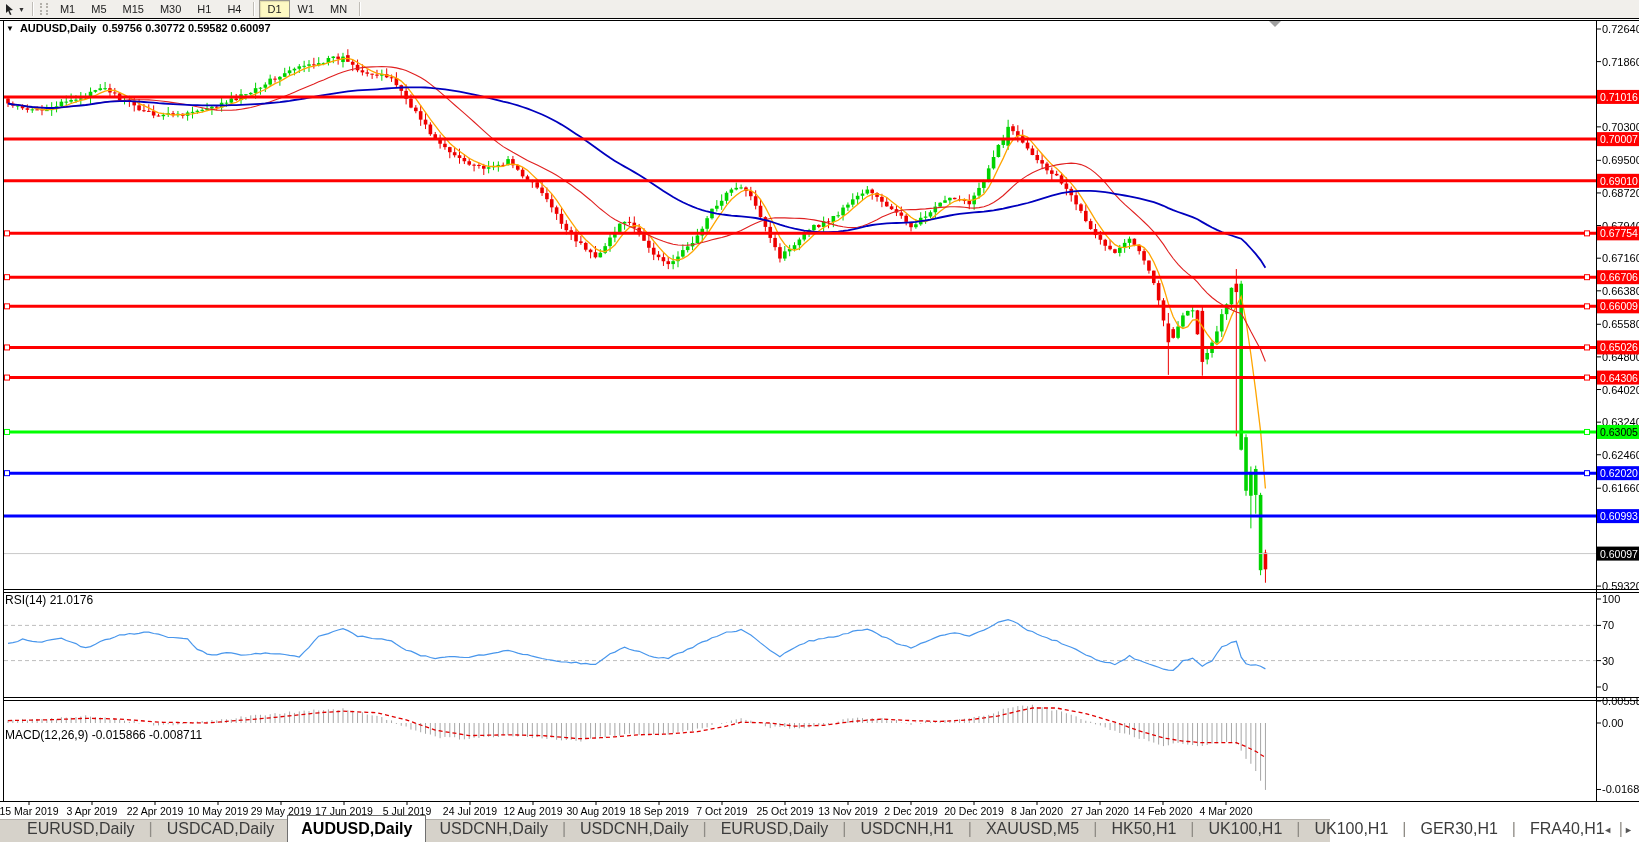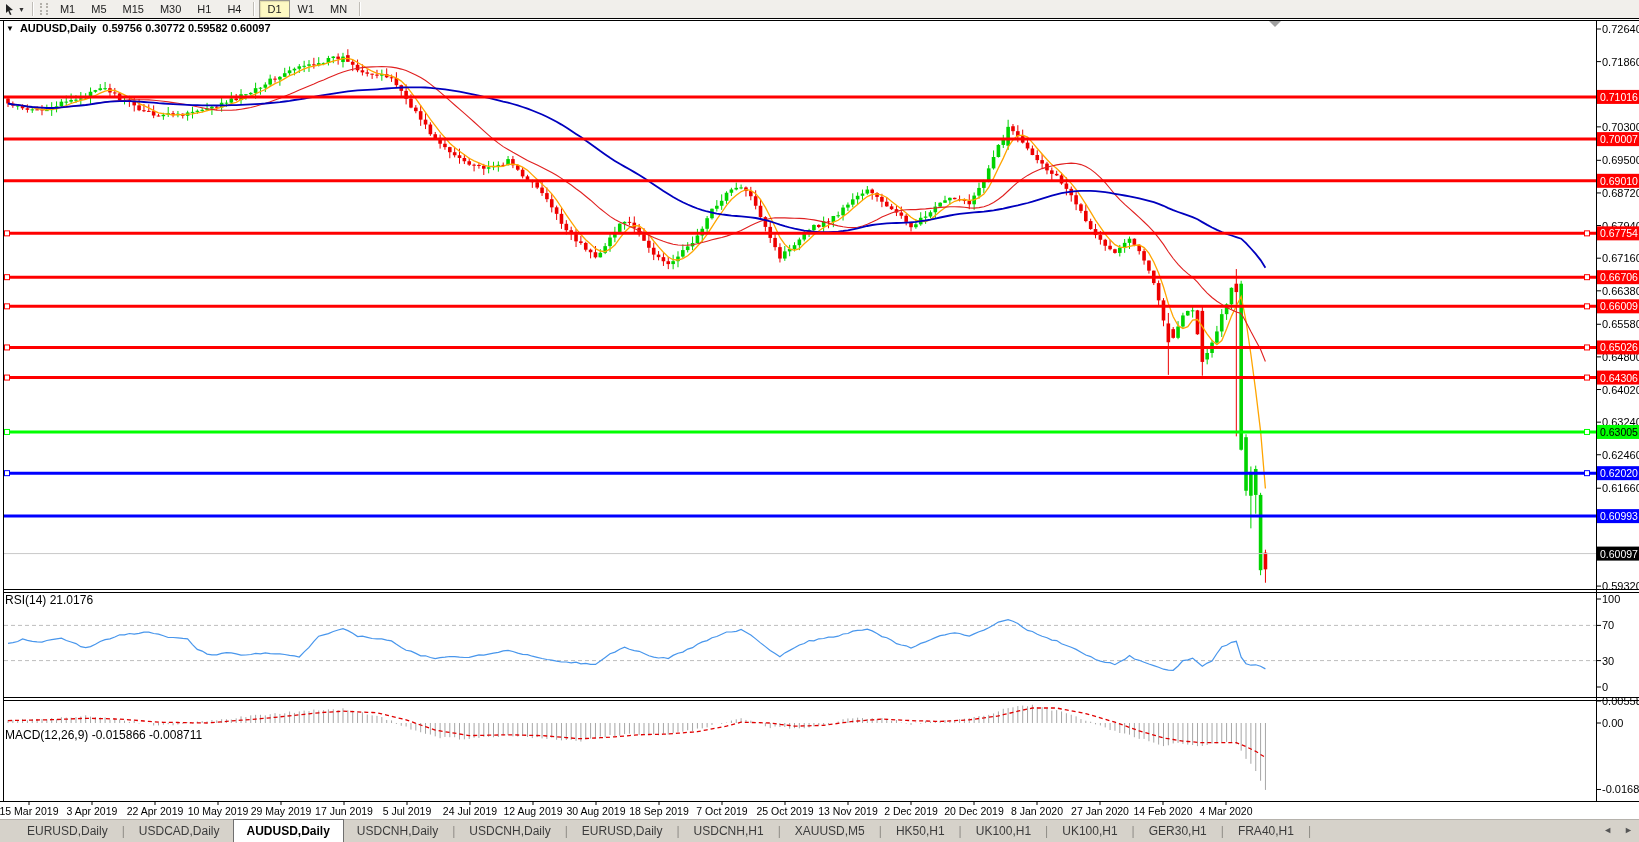--- a/index.html
+++ b/index.html
@@ -10,23 +10,23 @@
   .tsep{width:1px;height:14px;background:#c0bdb7;margin:0 4px;border-right:1px solid #fff;}
   .tool-icon{display:flex;align-items:center;padding:0 3px;height:16px;cursor:pointer;}
   .tf-btn{padding:1px 7px;height:14px;line-height:14px;border:1px solid transparent;cursor:pointer;color:#222;}
   .tf-btn.active{background:#fef9c3;border:1px solid #9b9890;box-shadow:inset 1px 1px 1px rgba(0,0,0,.12);}
   #chartwin{position:absolute;top:18px;left:0;width:1639px;height:801px;}
   #chart-title{position:absolute;top:4px;left:6px;font-size:11px;font-weight:700;color:#000;display:flex;gap:6px;align-items:center;}
   #chart-title .caret{font-size:8px;}
   .ind-label{position:absolute;left:5px;font-size:12px;color:#000;}
   #rsi-label{top:575px;}
   #macd-label{top:683px;margin-top:27px;}
-  #tabbar{position:absolute;top:819px;left:0;width:1639px;height:23px;background:#d6d2ca;
+  #tabbar{position:absolute;top:819px;left:0;width:1330px;height:23px;background:#d6d2ca;
     border-top:1px solid #b5b2ac;display:flex;align-items:flex-end;padding-left:14px;box-sizing:border-box;
-    font-size:12px;color:#3c3c3c;}
+    font-size:16px;color:#3c3c3c;}
   .tab{padding:3px 13px 4px 13px;cursor:pointer;white-space:nowrap;}
   .tab.active{background:#fff;border:1px solid #6f6f6f;border-bottom:none;font-weight:700;color:#000;padding-top:4px;}
   .tabsep{color:#8f8c86;padding:3px 1px 4px 1px;}
   #tab-scroll{position:absolute;right:6px;top:825px;display:flex;gap:12px;font-size:9px;color:#555;}
   #tab-scroll span{cursor:pointer;}
   svg text{font-family:"Liberation Sans",sans-serif;}
 </style>
 </head>
 <body>
 

